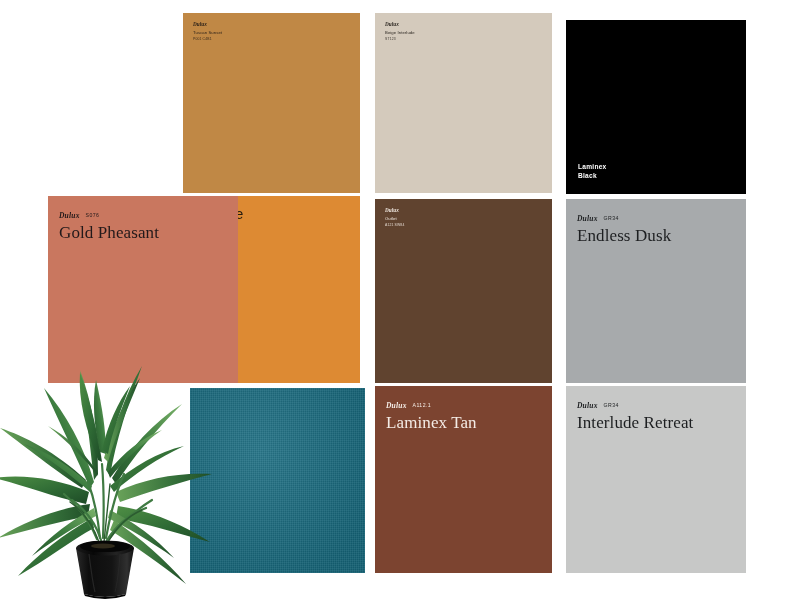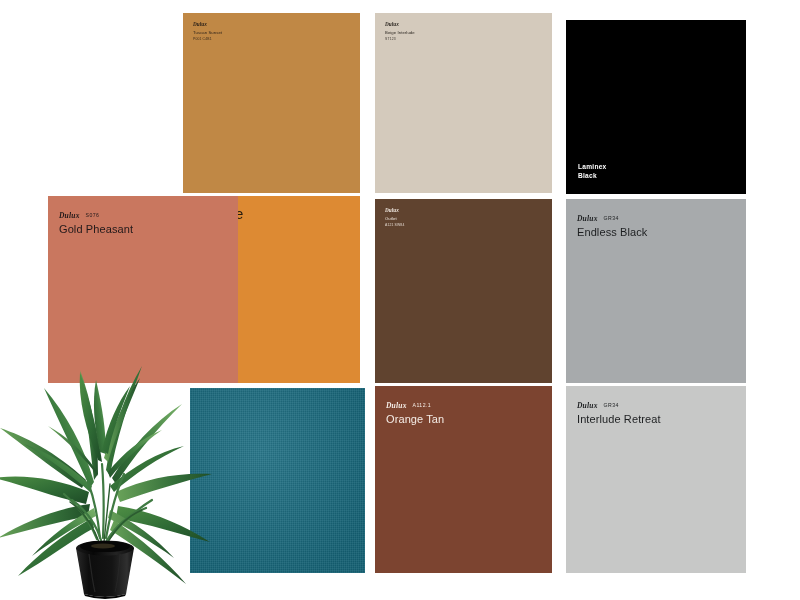--- a/index.html
+++ b/index.html
@@ -78,24 +78,25 @@
     letter-spacing: 0.2px;
   }
   .code-bg {
     font-size: 5.2px;
     letter-spacing: 0.4px;
     margin-left: 6px;
     vertical-align: 1px;
   }
   .name-bg {
     display: block;
-    font-size: 11px;
+    font-size: 17px;
     font-weight: 400;
     letter-spacing: 0.1px;
     line-height: 1.15;
+    font-family: Liberation Serif, serif;
   }
 
   .lbl-lam {
     position: absolute;
     left: 12px;
     bottom: 13px;
     line-height: 1.45;
   }
   .lam-brand {
     display: block;
@@ -207,34 +208,34 @@
       <span class="name-sm">Outlet</span>
       <span class="code-sm">A121 SW84</span>
     </div>
   </div>
 
   <div class="swatch" id="sw-dusk" style="background-color: rgb(167, 170, 172); color: rgb(29, 31, 33);">
     <div class="lbl-big">
       <span class="row1">
         <span class="brand-bg">Dulux</span><span class="code-bg">GR34</span>
       </span>
-      <span class="name-bg">Endless Black</span>
+      <span class="name-bg">Endless Dusk</span>
     </div>
   </div>
 
   <div class="swatch" id="sw-teal" style="background-color: rgb(23, 107, 128); color: rgb(255, 255, 255);">
     <div class="sheen"></div>
   </div>
 
   <div class="swatch" id="sw-russet" style="background-color: rgb(124, 68, 48); color: rgb(244, 236, 230);">
     <div class="lbl-big">
       <span class="row1">
         <span class="brand-bg">Dulux</span><span class="code-bg">A112.1</span>
       </span>
-      <span class="name-bg">Orange Tan</span>
+      <span class="name-bg">Laminex Tan</span>
     </div>
   </div>
 
   <div class="swatch" id="sw-tranquil" style="background-color: rgb(199, 200, 199); color: rgb(29, 31, 33);">
     <div class="lbl-big">
       <span class="row1">
         <span class="brand-bg">Dulux</span><span class="code-bg">GR34</span>
       </span>
       <span class="name-bg">Interlude Retreat</span>
     </div>

